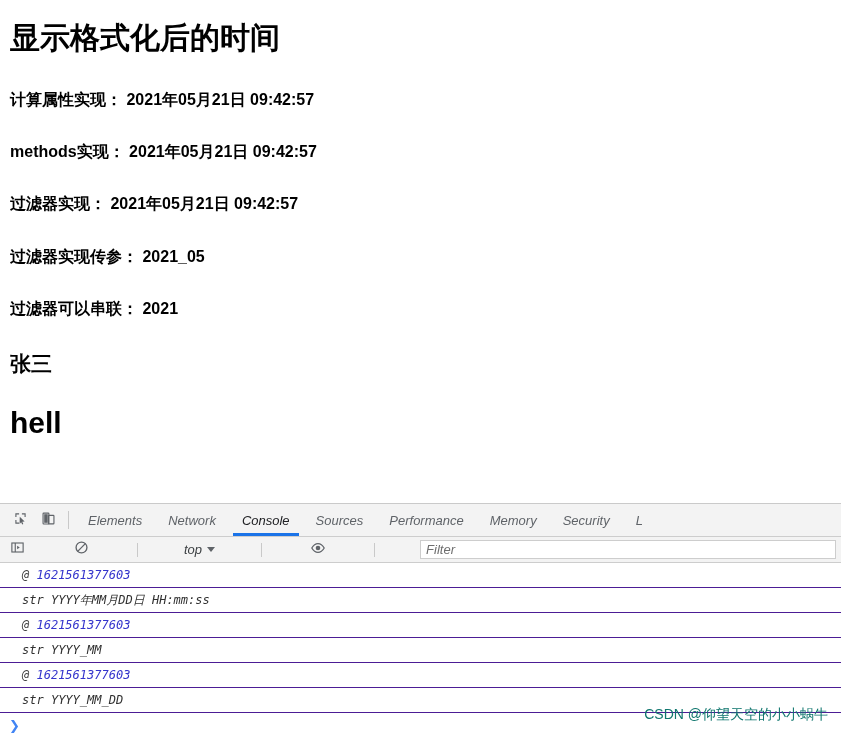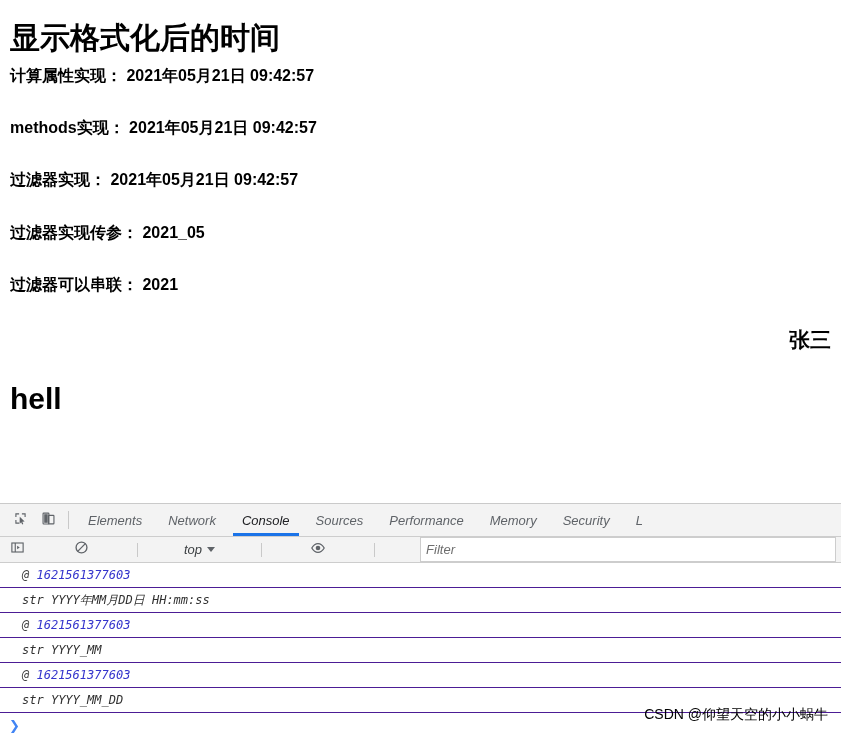--- a/index.html
+++ b/index.html
@@ -25,36 +25,35 @@
     background: #ffffff;
     overflow: hidden;
   }
   .page-inner {
     padding: 0 10px;
   }
   .page-h1 {
     font-size: 30px;
     font-weight: bold;
     line-height: 1.1;
-    margin: 21px 0 12px 0;
+    margin: 21px 0 36px 0;
     letter-spacing: 0px;
   }
   .page-p {
     font-size: 16px;
     font-weight: bold;
     line-height: 1.2;
     margin: 0 0 33px 0;
     white-space: pre;
   }
   .page-p-small {
     font-size: 21px;
     font-weight: bold;
     line-height: 1.2;
     margin: 0 0 30px 0;
-    text-align: right;
   }
   .page-h1-second {
     font-size: 30px;
     font-weight: bold;
     line-height: 1.1;
     margin: 16px 0 0 0;
   }
 
   
   #devtools {
@@ -153,21 +152,21 @@
     flex: 0 0 auto;
   }
   .dt-caret {
     width: 0; height: 0;
     border-left: 4px solid transparent;
     border-right: 4px solid transparent;
     border-top: 5px solid #5f6368;
   }
   .dt-filter {
     flex: 1 1 auto;
-    height: 25px;
+    height: 19px;
     background: #ffffff;
     border: 1px solid #cdcdcd;
     box-sizing: border-box;
     display: flex;
     align-items: center;
     padding: 0 5px;
     font-size: 13px;
     color: #6e6e6e;
     margin-left: 2px;
     margin-right: 1px;
@@ -207,21 +206,21 @@
     font-family: "DejaVu Sans", sans-serif;
     transform: rotate(0deg);
   }
 
   
   #watermark {
     position: absolute;
     right: 13px;
     bottom: 17px;
     font-size: 14px;
-    color: #000000;
+    color: #0f766e;
     font-family: "Liberation Sans", "DejaVu Sans", sans-serif;
     white-space: nowrap;
     pointer-events: none;
   }
 </style>
 </head>
 <body>
 
 <div id="page-view">
   <div class="page-inner">

